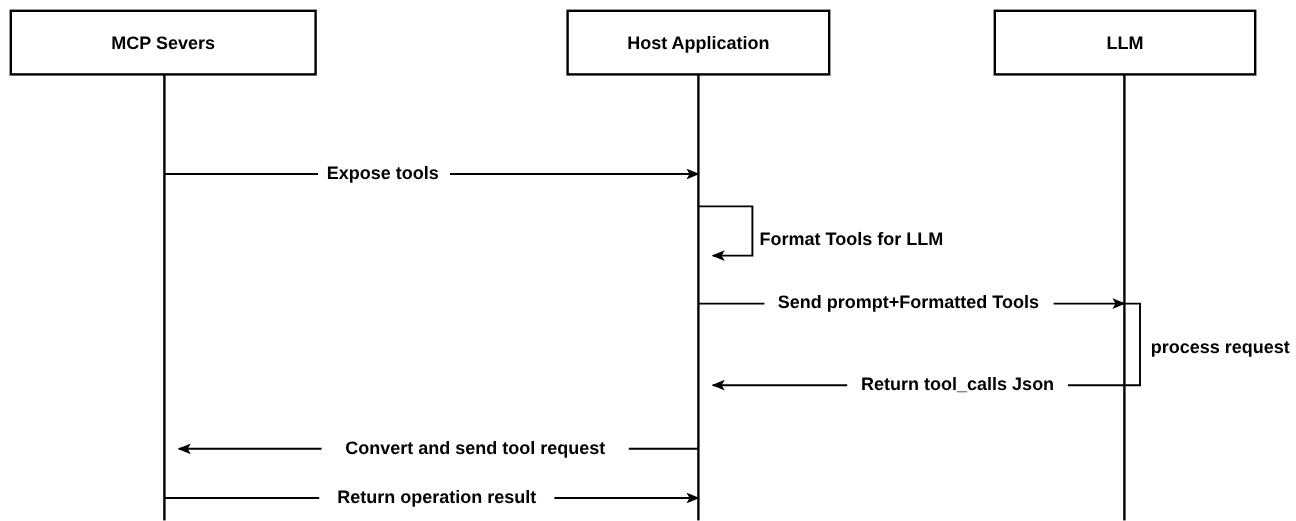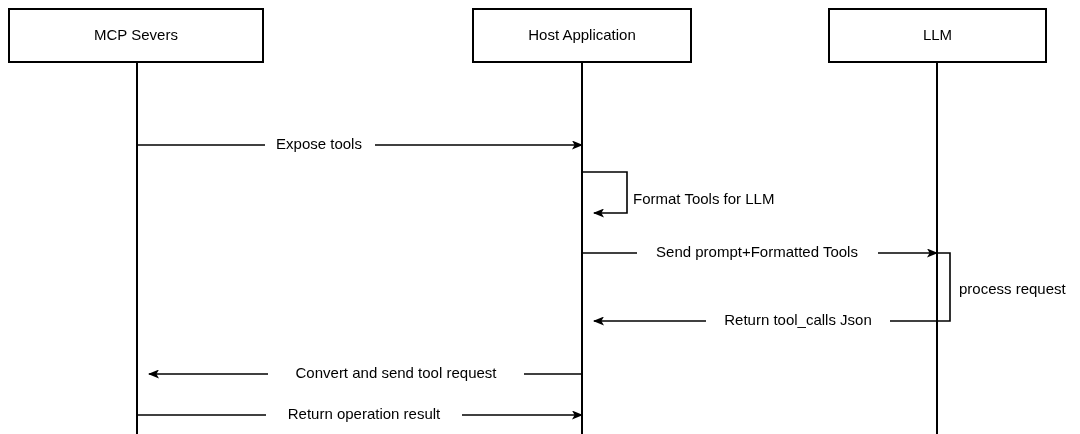--- a/index.html
+++ b/index.html
@@ -10,20 +10,21 @@
   }
   body {
     font-family: "Liberation Sans", sans-serif;
   }
   #diagram-root {
     position: relative;
     width: 1080px;
     height: 434px;
     background: #ffffff;
     overflow: hidden;
+    font-weight: bold;
   }
   svg#seq-svg {
     position: absolute;
     top: 0;
     left: 0;
     width: 1080px;
     height: 434px;
   }
   .participant-box {
     fill: #ffffff;

